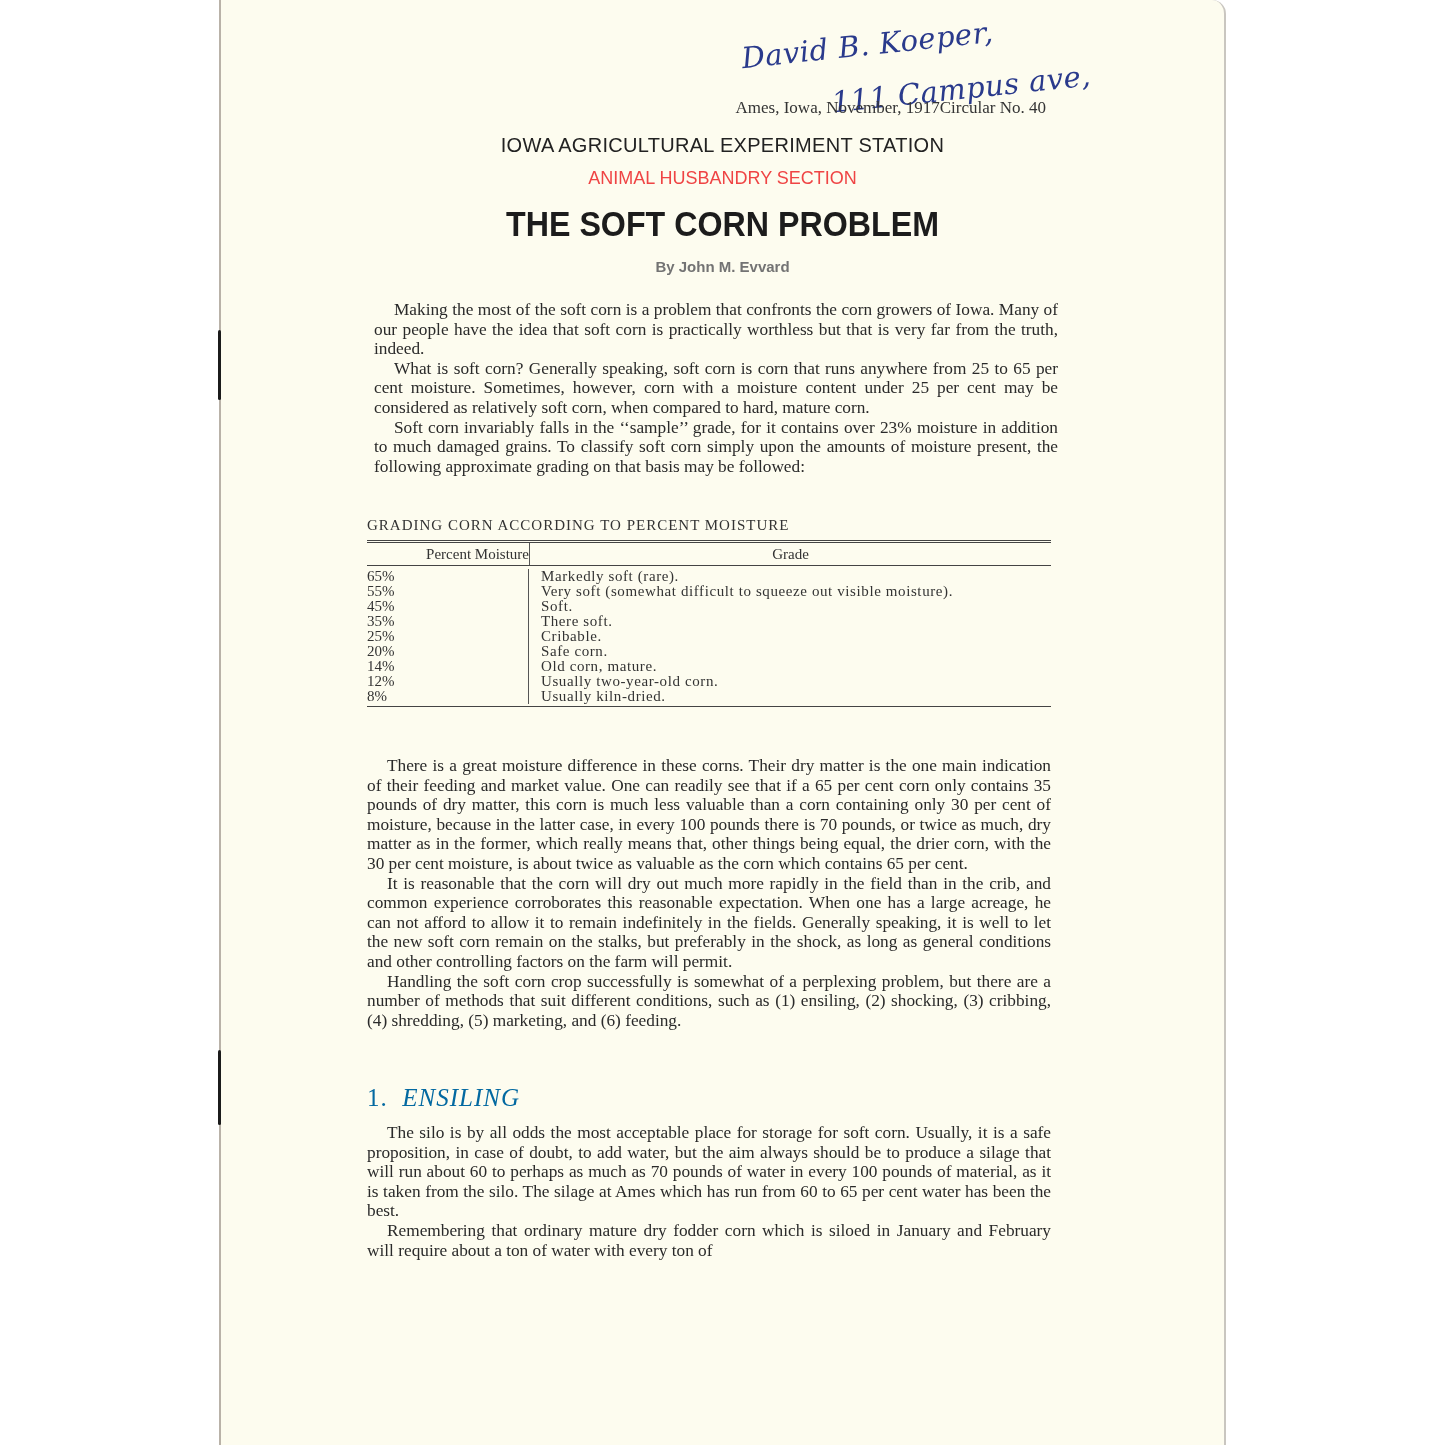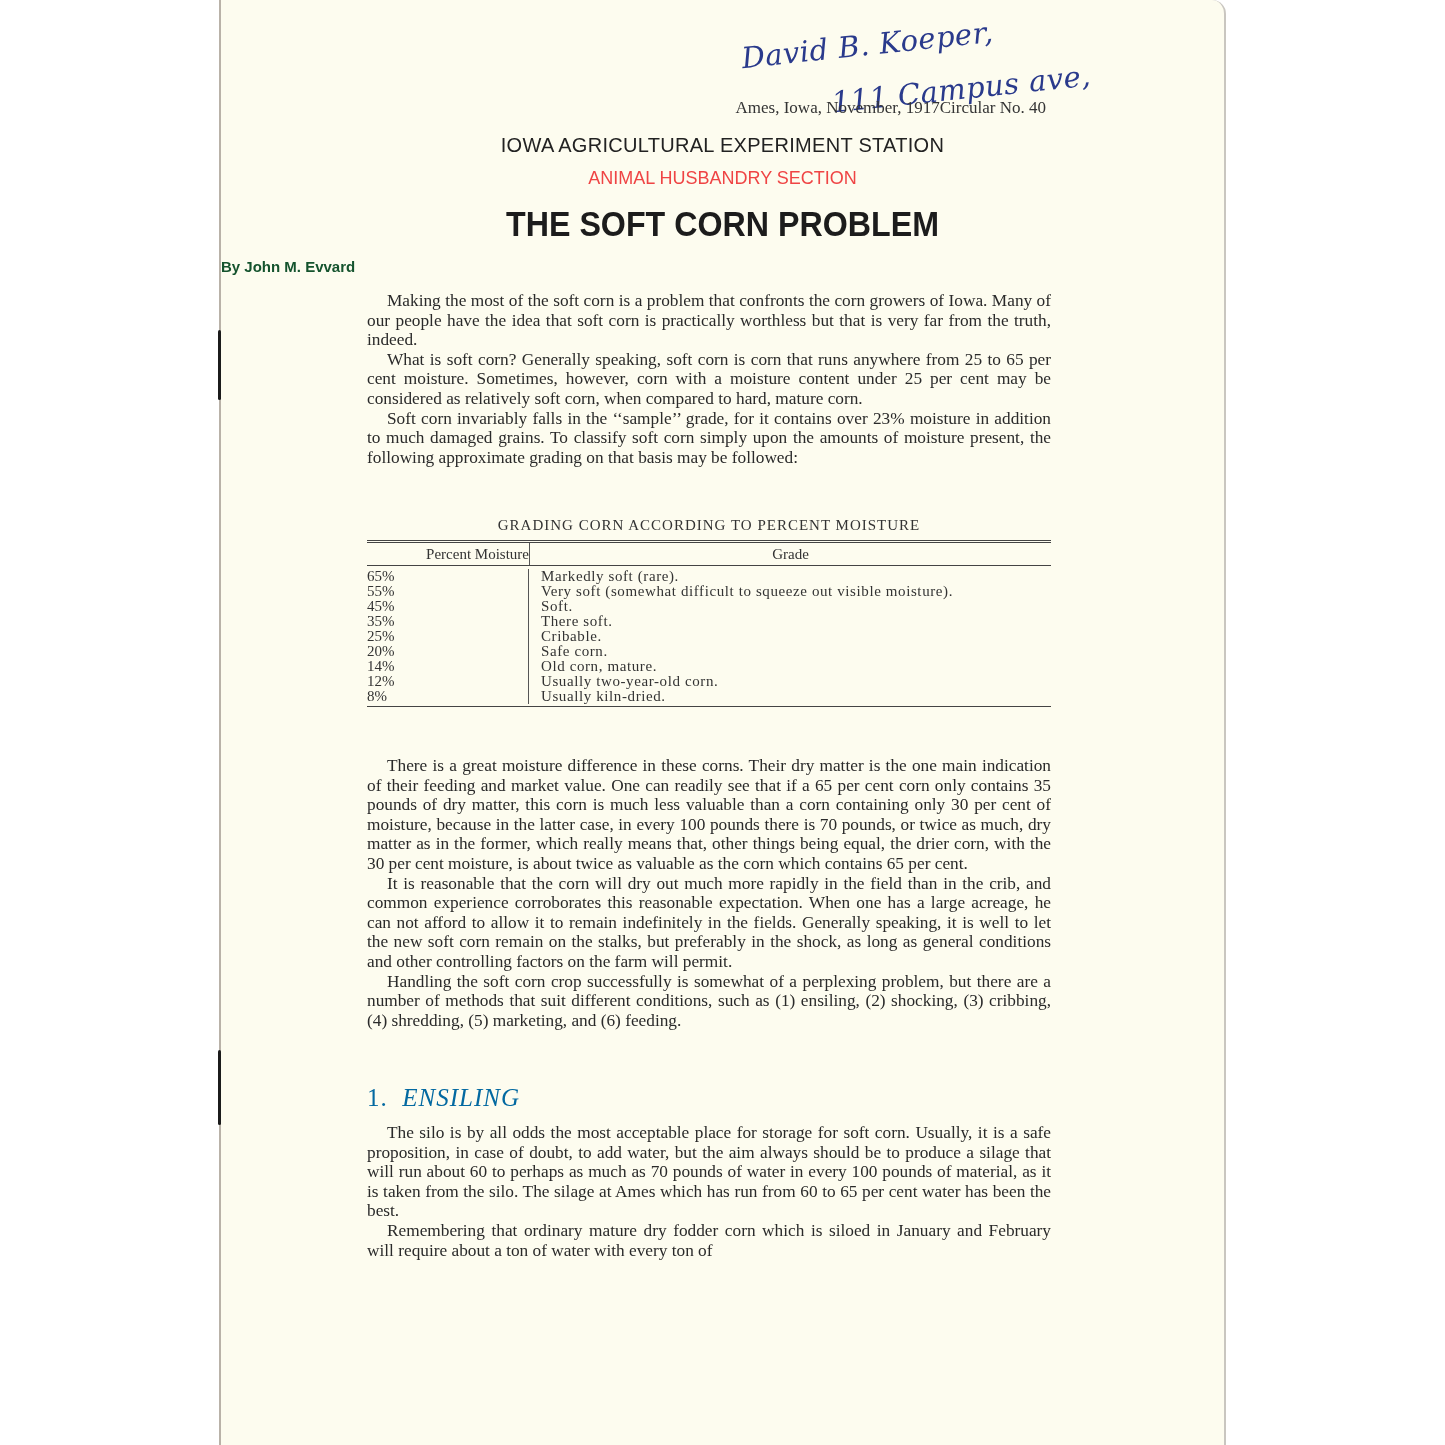--- a/index.html
+++ b/index.html
@@ -8,25 +8,25 @@
   .staple { position:absolute; left:-3px; width:3px; background:#1b1b1b; border-radius:2px; }
   .staple.s1 { top:330px; height:70px; }
   .staple.s2 { top:1050px; height:75px; }
   .handwriting { position:absolute; color:#2a3a8c; font-family:"DejaVu Serif", serif; font-style:italic; font-size:29px; transform:rotate(-6deg); letter-spacing:0.5px; white-space:nowrap; }
   .hw1 { left:520px; top:28px; }
   .hw2 { left:610px; top:72px; }
   .header-line { position:absolute; top:98px; left:144px; right:178px; display:flex; justify-content:flex-end; font-family:"Liberation Serif", serif; font-size:17px; color:#333; }
   .station { position:absolute; top:134px; left:0; right:0; text-align:center; font-family:"Liberation Sans", sans-serif; font-size:20px; color:#222; letter-spacing:0.3px; }
   .section { position:absolute; top:168px; left:0; right:0; text-align:center; font-family:"Liberation Sans", sans-serif; font-size:18px; color:#ef4444; }
   .title { position:absolute; top:204px; left:0; right:0; text-align:center; font-family:"Liberation Sans", sans-serif; font-weight:bold; font-size:35px; color:#1c1c1c; transform:scaleX(0.92); }
-  .byline { position:absolute; top:258px; left:0; right:0; text-align:left; font-family:"Liberation Sans", sans-serif; font-weight:bold; font-size:15px; color:#14532d; }
+  .byline { position:absolute; top:258px; left:0; right:0; text-align:center; font-family:"Liberation Sans", sans-serif; font-weight:bold; font-size:15px; color:#737373; }
   .body-text { position:absolute; left:146px; width:684px; font-family:"Liberation Serif", serif; font-size:17.3px; line-height:19.6px; color:#2a2a2a; text-align:justify; }
   .body-text p { margin:0; text-indent:20px; }
-  .intro { top:291px; }
-  .table-title { position:absolute; top:517px; left:146px; width:684px; text-align:center; font-family:"Liberation Serif", serif; font-size:15px; letter-spacing:1px; color:#333; }
+  .intro { top:300px;margin-left:7px; }
+  .table-title { position:absolute; top:517px; left:146px; width:684px; text-align:left; font-family:"Liberation Serif", serif; font-size:15px; letter-spacing:1px; color:#333; }
   .moist-table { position:absolute; top:540px; left:146px; width:684px; font-family:"Liberation Serif", serif; font-size:15px; color:#333; border-top:3px double #444; border-bottom:1.5px solid #444; }
   .moist-table .thead { display:flex; border-bottom:1.5px solid #444; height:22px; line-height:22px; }
   .moist-table .c1 { width:162px; text-align:right; border-right:1px solid #555; flex-shrink:0; }
   .moist-table .c2 { flex:1; text-align:center; }
   .moist-table .trow { display:flex; line-height:15px; }
   .moist-table .trow .c1 { text-align:left; padding-right:75px; box-sizing:border-box; }
   .moist-table .trow .c2 { text-align:justify; padding-left:12px; letter-spacing:0.6px; }
   .moist-table .tbody { padding:3px 0 2px 0; }
   .p2 { top:756px; }
   .heading { position:absolute; top:1084px; left:146px; width:684px; font-family:"Liberation Serif", serif; font-size:25px; color:#0369a1; letter-spacing:1px; }

